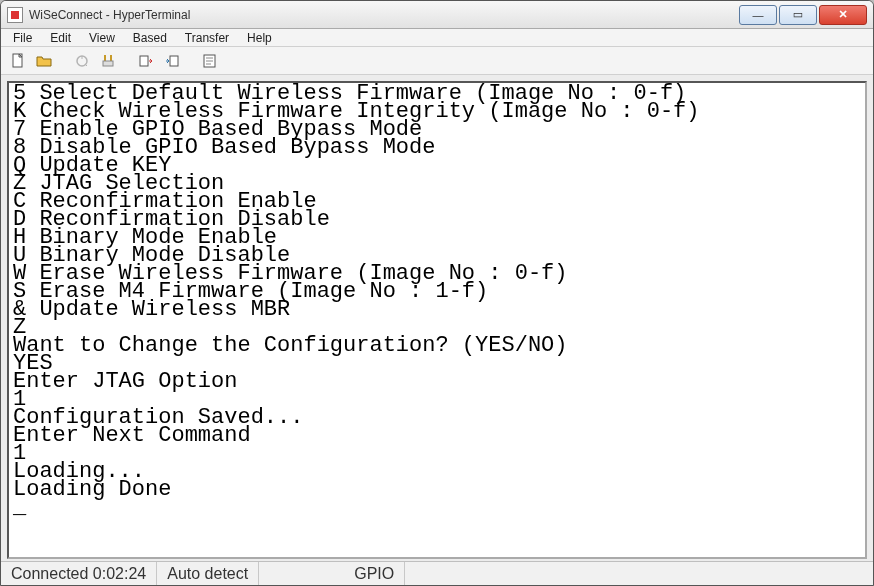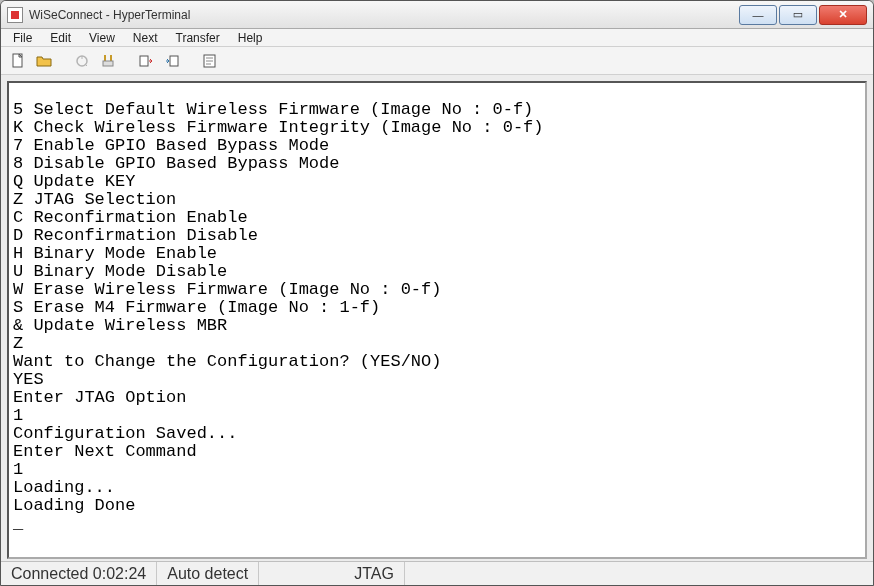--- a/index.html
+++ b/index.html
@@ -94,24 +94,24 @@
   }
   .terminal-wrap {
     flex:1;
     border:2px inset #aaa;
     background:#fff;
     position:relative;
     overflow:hidden;
   }
   .terminal {
     font-family: "Courier New", monospace;
-    font-size: 17px;
+    font-size: 22px;
     line-height: 18px;
     white-space: pre;
-    padding: 18px 4px;
+    padding: 2px 4px;
     color:#000;
   }
   .statusbar {
     height: 24px;
     background:#f1f1f1;
     border-top:1px solid #bfbfbf;
     display:flex;
     align-items:stretch;
     font-size: 16px;
     color:#333;
@@ -136,21 +136,21 @@
       <div class="winbtn">—</div>
       <div class="winbtn">▭</div>
       <div class="winbtn close">✕</div>
     </div>
   </div>
 
   <div class="menubar">
     <div class="menuitem">File</div>
     <div class="menuitem">Edit</div>
     <div class="menuitem">View</div>
-    <div class="menuitem">Next</div>
+    <div class="menuitem">Based</div>
     <div class="menuitem">Transfer</div>
     <div class="menuitem">Help</div>
   </div>
 
   <div class="toolbar">
     <div class="tbtn">
       <svg viewBox="0 0 16 16">
           <rect x="3" y="1" width="9" height="13" fill="#fff" stroke="#555"></rect>
           <polyline points="9,1 12,4 9,4 9,1" fill="#ddd" stroke="#555"></polyline>
         </svg>
@@ -224,18 +224,18 @@
 Loading Done
 _</div>
     </div>
 
   </div>
 
   <div class="statusbar">
     <div class="cell">Connected 0:02:24</div>
     <div class="cell">Auto detect</div>
     <div class="cell dim">SCROLL</div>
-    <div class="cell">JTAG</div>
+    <div class="cell">GPIO</div>
     <div class="cell dim">NUM</div>
     <div class="cell dim">Change</div>
   </div>
 
 </div>
 
 </body></html>

